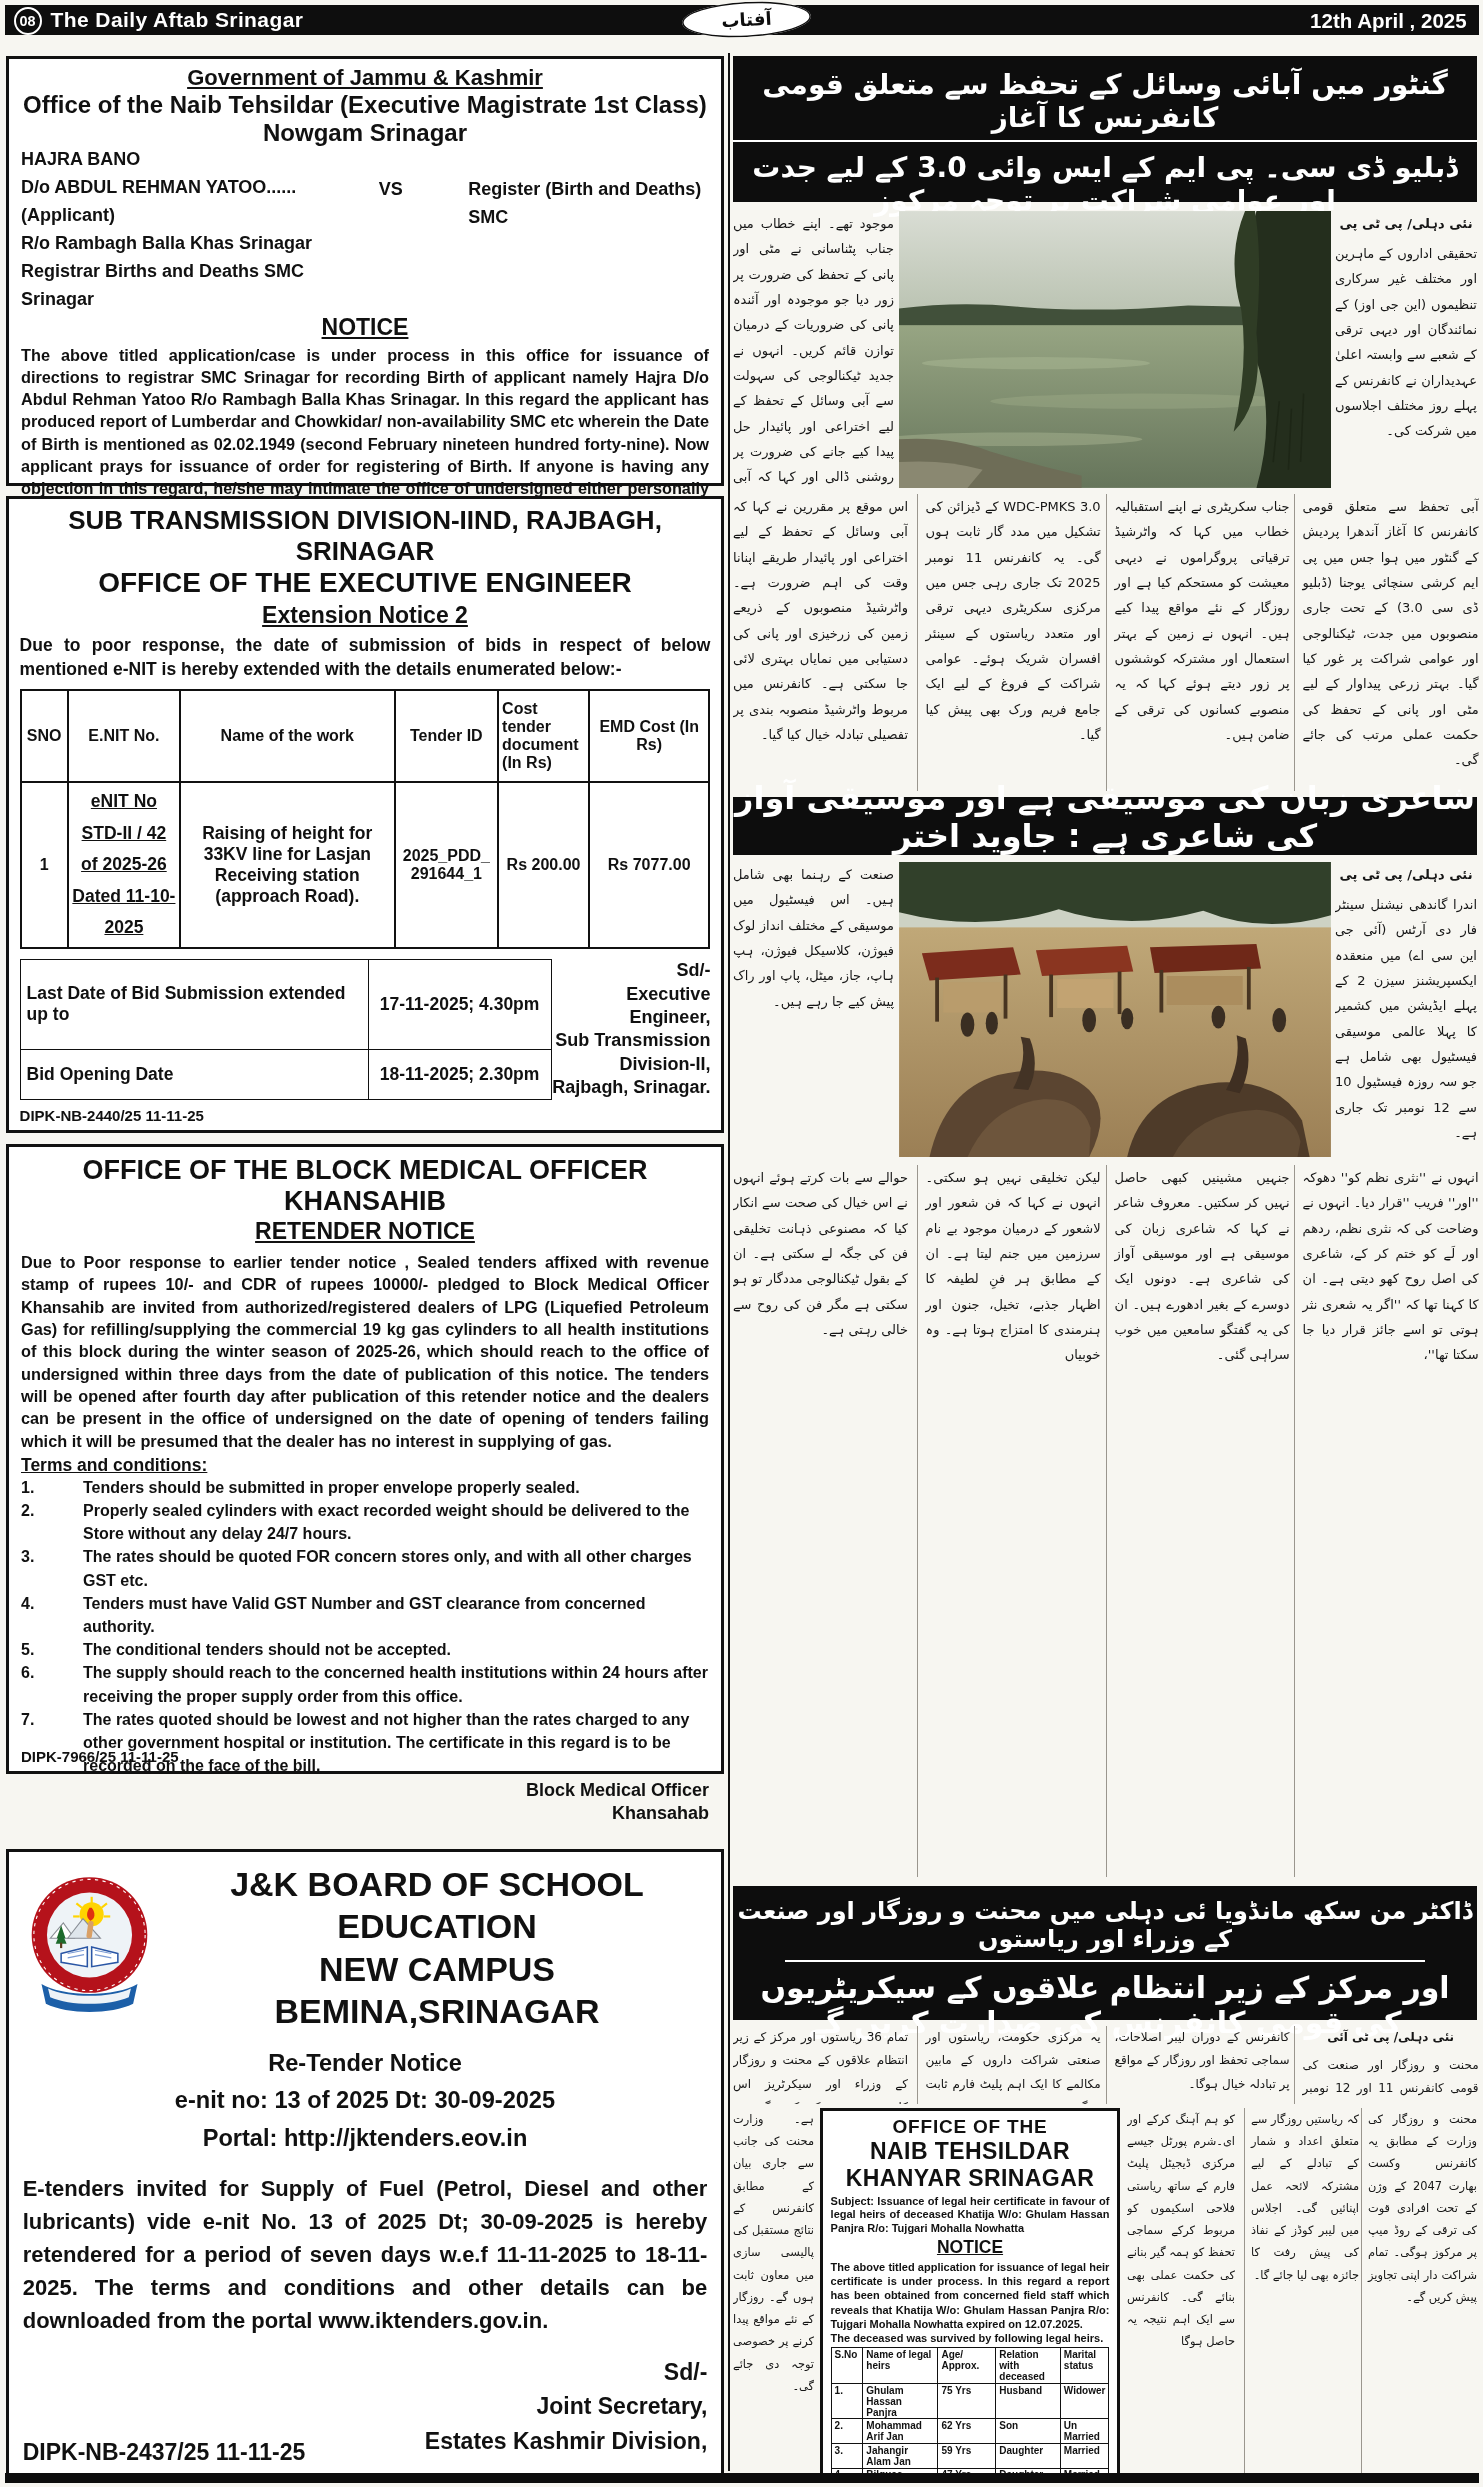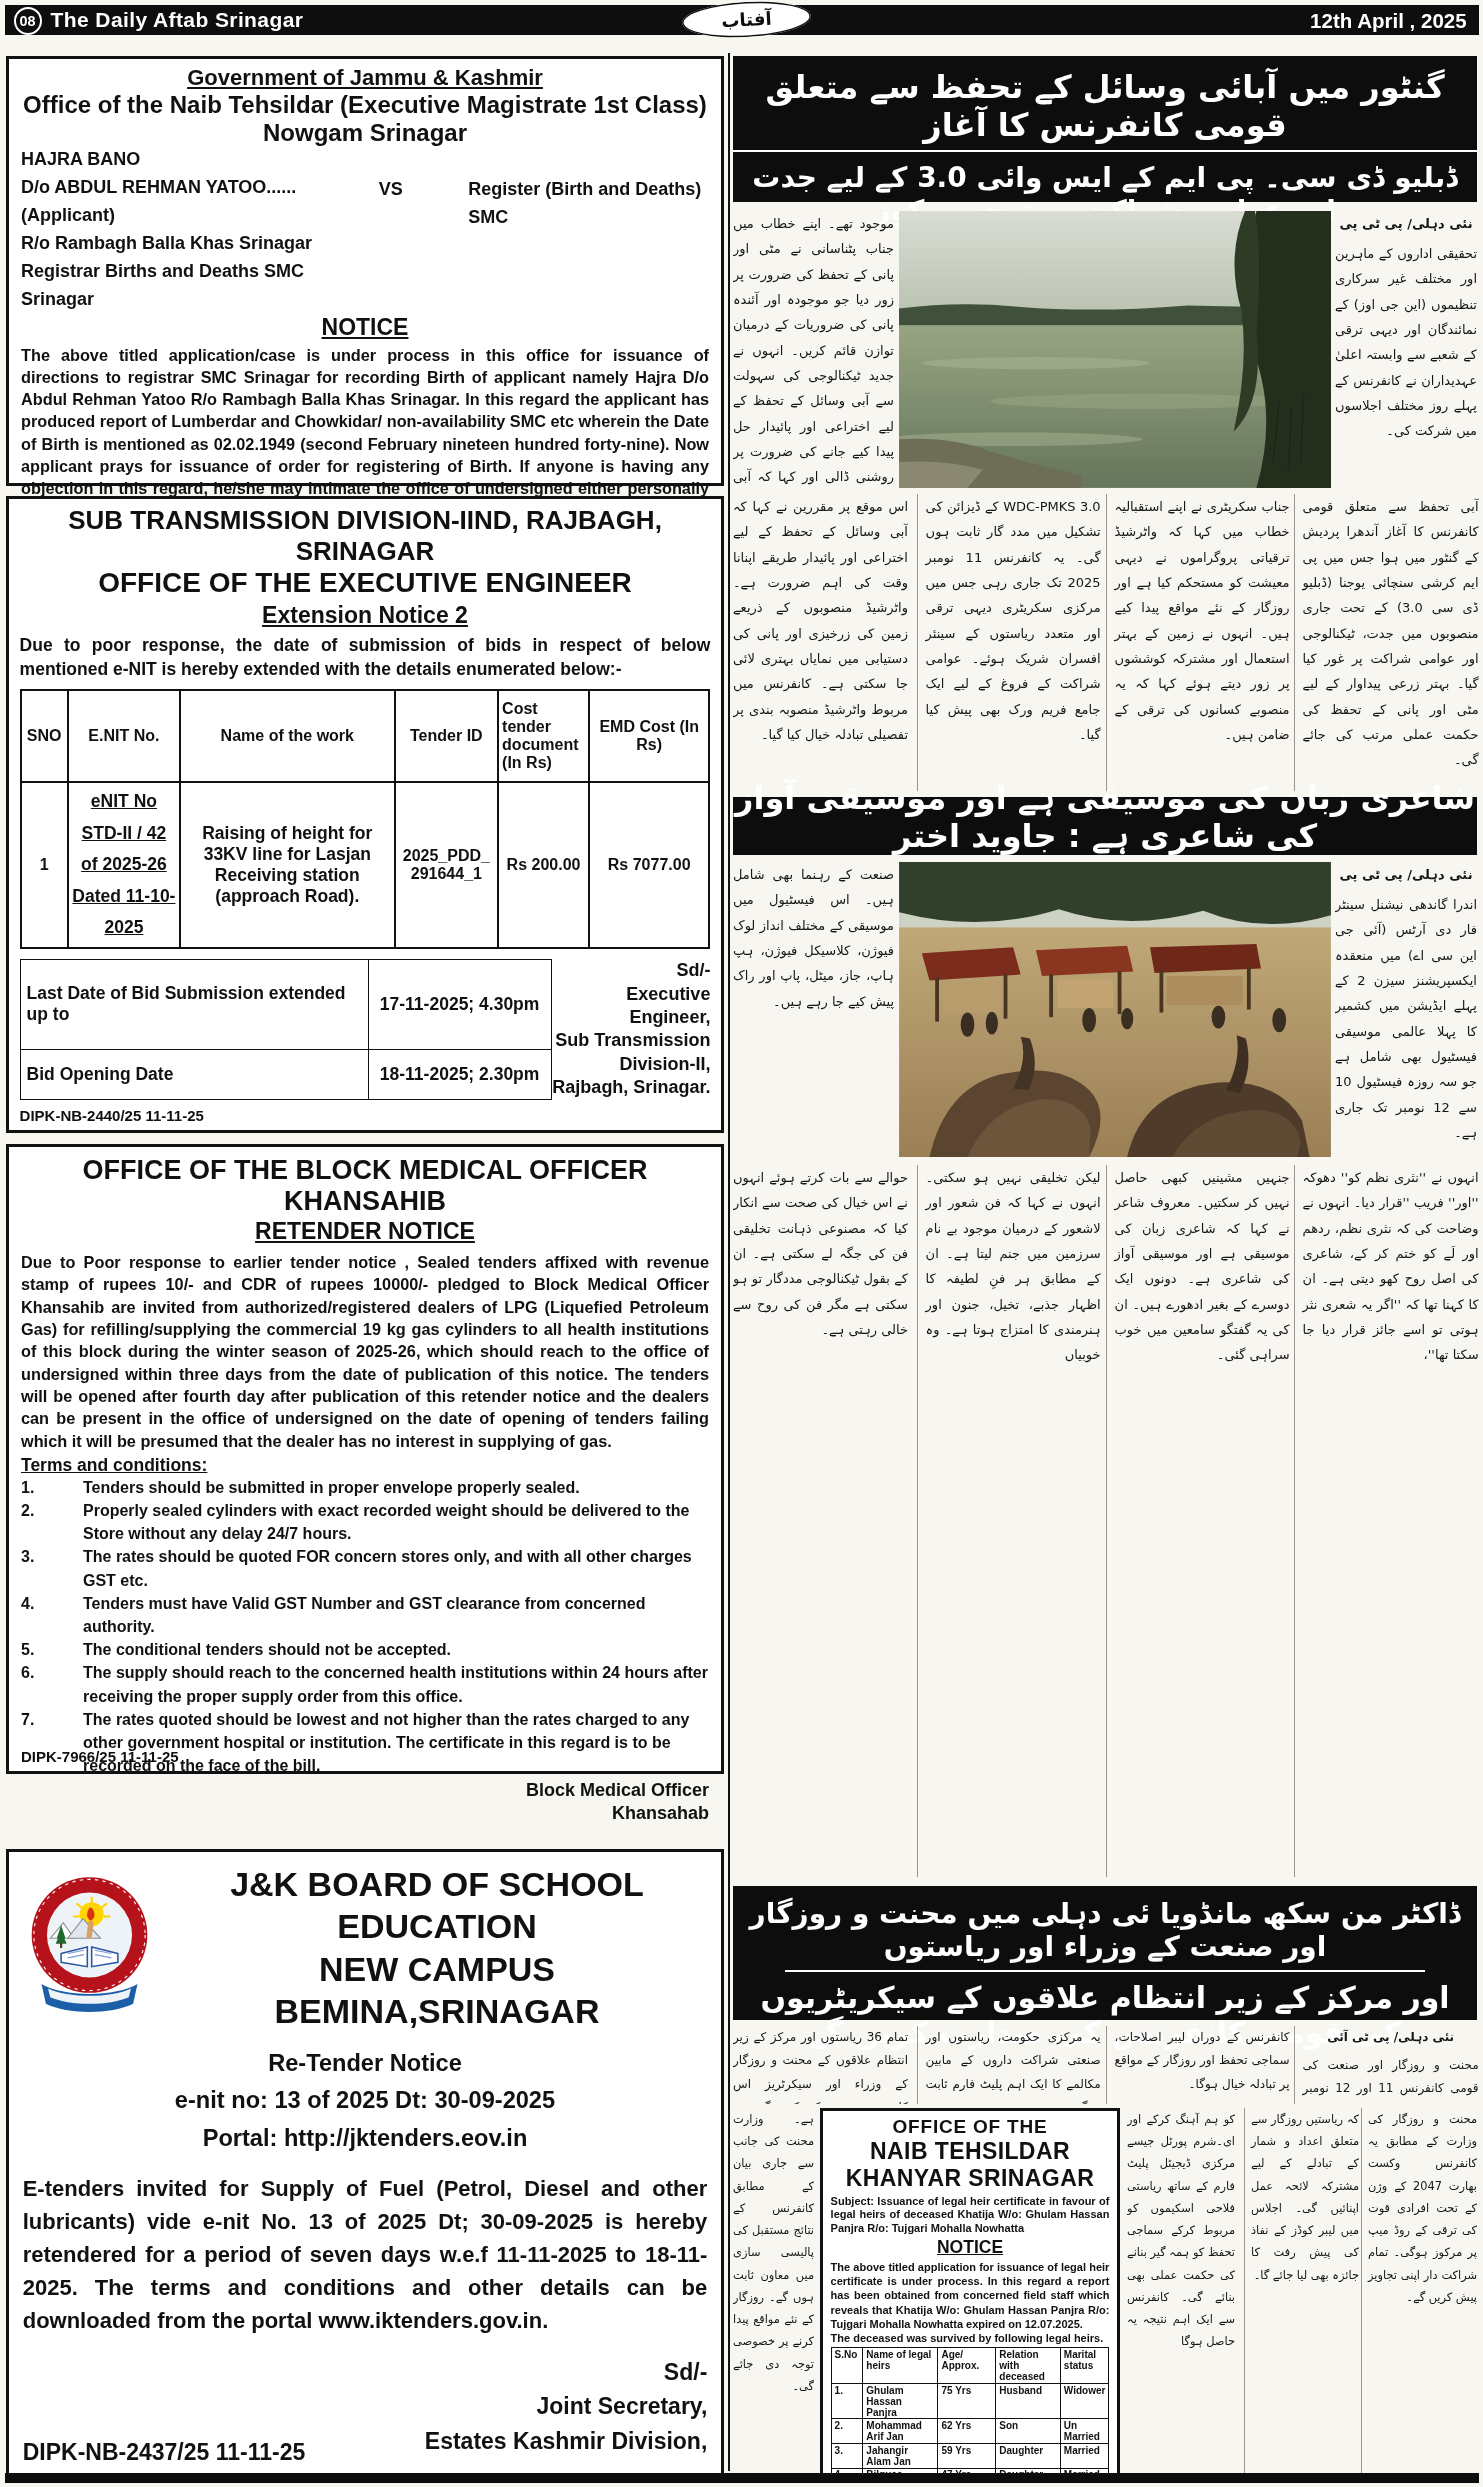--- a/index.html
+++ b/index.html
@@ -233,21 +233,21 @@
     <div class="bose-body" style="margin-top:13.7px;">E-tenders invited for Supply of Fuel (Petrol, Diesel and other lubricants) vide e-nit No. 13 of 2025 Dt; 30-09-2025 is hereby retendered for a period of seven days w.e.f 11-11-2025 to 18-11-2025. The terms and conditions and other details can be downloaded from the portal www.iktenders.gov.in.</div>
     <div style="text-align:right;margin-top:18px;font-size:23px;font-weight:bold;line-height:1.5;">
       <div>Sd/-</div>
       <div>Joint Secretary,</div>
       <div>Estates Kashmir Division,</div>
     </div>
     <div class="abs dipk" style="left:13.7px;bottom:7.6px;font-size:23px;">DIPK-NB-2437/25  11-11-25</div>
   </div>
 
   <div class="abs banner" style="left:733px;top:56px;width:744px;height:146px;padding-top:12px;box-sizing:border-box;">
-    <div><span class="l1" style="font-size:32px;">گنٹور میں آبائی وسائل کے تحفظ سے متعلق قومی کانفرنس کا آغاز</span></div>
+    <div><span class="l1" style="font-size:28px;">گنٹور میں آبائی وسائل کے تحفظ سے متعلق قومی کانفرنس کا آغاز</span></div>
     <div class="l2" style="font-size:28px;">ڈبلیو ڈی سی۔ پی ایم کے ایس وائی 3.0 کے لیے جدت اور عوامی شراکت پر توجہ مرکوز</div>
   </div>
 
   <div class="abs ucol" style="left:733px;top:211px;width:161px;height:277px;">موجود تھے۔ اپنے خطاب میں جناب پٹناسانی نے مٹی اور پانی کے تحفظ کی ضرورت پر زور دیا جو موجودہ اور آئندہ پانی کی ضروریات کے درمیان توازن قائم کریں۔ انہوں نے جدید ٹیکنالوجی کی سہولت سے آبی وسائل کے تحفظ کے لیے اختراعی اور پائیدار حل پیدا کیے جانے کی ضرورت پر روشنی ڈالی اور کہا کہ آبی تحفظ کی عملی تدابیر مرتب کی جائیں۔</div>
 
   <svg class="abs" style="left:899px;top:211px;" width="432" height="277" viewBox="0 0 568 364">
     <defs>
       <linearGradient id="sky1" x1="0" y1="0" x2="0" y2="1">
         <stop offset="0" stop-color="#d9ddd4"></stop>
           <stop offset="1" stop-color="#b7c0ae"></stop>
@@ -338,21 +338,21 @@
     <span class="dl">نئی دہلی/ پی ٹی پی</span>
     <span>اندرا گاندھی نیشنل سینٹر فار دی آرٹس (آئی جی این سی اے) میں منعقدہ ایکسپریشنز سیزن 2 کے پہلے ایڈیشن میں کشمیر کا پہلا عالمی موسیقی فیسٹیول بھی شامل ہے جو سہ روزہ فیسٹیول 10 سے 12 نومبر تک جاری ہے۔</span>
   </div>
 
   <div class="abs ucol" style="left:733px;top:1165px;width:175px;height:712px;">حوالے سے بات کرتے ہوئے انہوں نے اس خیال کی صحت سے انکار کیا کہ مصنوعی ذہانت تخلیقی فن کی جگہ لے سکتی ہے۔ ان کے بقول ٹیکنالوجی مددگار تو ہو سکتی ہے مگر فن کی روح سے خالی رہتی ہے۔</div>
   <div class="abs ucol colrule" style="left:917px;top:1165px;width:175px;height:712px;padding-left:7.6px;">لیکن تخلیقی نہیں ہو سکتی۔ انہوں نے کہا کہ فن شعور اور لاشعور کے درمیان موجود بے نام سرزمین میں جنم لیتا ہے۔ ان کے مطابق ہر فنِ لطیفہ کا اظہار جذبے، تخیل، جنون اور ہنرمندی کا امتزاج ہوتا ہے۔ وہ خوبیاں</div>
   <div class="abs ucol colrule" style="left:1106px;top:1165px;width:175px;height:712px;padding-left:7.6px;">جنہیں مشینیں کبھی حاصل نہیں کر سکتیں۔ معروف شاعر نے کہا کہ شاعری زبان کی موسیقی ہے اور موسیقی آواز کی شاعری ہے۔ دونوں ایک دوسرے کے بغیر ادھورے ہیں۔ ان کی یہ گفتگو سامعین میں خوب سراہی گئی۔</div>
   <div class="abs ucol colrule" style="left:1294px;top:1165px;width:176px;height:712px;padding-left:7.6px;">انہوں نے ''نثری نظم کو'' دھوکہ ''اور'' فریب ''قرار دیا۔ انہوں نے وضاحت کی کہ نثری نظم، ردھم اور لَے کو ختم کر کے، شاعری کی اصل روح کھو دیتی ہے۔ ان کا کہنا تھا کہ ''اگر یہ شعری نثر ہوتی تو اسے جائز قرار دیا جا سکتا تھا''،</div>
 
   <div class="abs banner" style="left:733px;top:1886px;width:744px;height:134px;padding-top:10.6px;box-sizing:border-box;">
-    <div style="font-size:28px;font-weight:bold;">ڈاکٹر من سکھ مانڈویا ئی دہلی میں محنت و روزگار اور صنعت کے وزراء اور ریاستوں</div>
+    <div style="font-size:24px;font-weight:bold;">ڈاکٹر من سکھ مانڈویا ئی دہلی میں محنت و روزگار اور صنعت کے وزراء اور ریاستوں</div>
     <div class="wrule"></div>
     <div style="font-size:30px;font-weight:bold;">اور مرکز کے زیر انتظام علاقوں کے سیکریٹریوں کی قومی کانفرنس کی صدارت کریں گے</div>
   </div>
 
   <div class="abs ucol" style="left:733px;top:2026px;width:175px;height:78px;font-size:12px;">تمام 36 ریاستوں اور مرکز کے زیر انتظام علاقوں کے محنت و روزگار کے وزراء اور سیکرٹریز اس کانفرنس میں شرکت کریں گے۔</div>
   <div class="abs ucol colrule" style="left:917px;top:2026px;width:175px;height:78px;font-size:12px;padding-left:7.6px;">یہ مرکزی حکومت، ریاستوں اور صنعتی شراکت داروں کے مابین مکالمے کا ایک اہم پلیٹ فارم ثابت ہوگی۔</div>
   <div class="abs ucol colrule" style="left:1106px;top:2026px;width:175px;height:78px;font-size:12px;padding-left:7.6px;">کانفرنس کے دوران لیبر اصلاحات، سماجی تحفظ اور روزگار کے مواقع پر تبادلہ خیال ہوگا۔</div>
   <div class="abs ucol colrule" style="left:1294px;top:2026px;width:176px;height:78px;font-size:12px;padding-left:7.6px;">
     <span class="dl">نئی دہلی/ پی ٹی آئی</span>
     <span>محنت و روزگار اور صنعت کی قومی کانفرنس 11 اور 12 نومبر 2025 کو نئی دہلی میں منعقد ہو رہی ہے۔</span>

